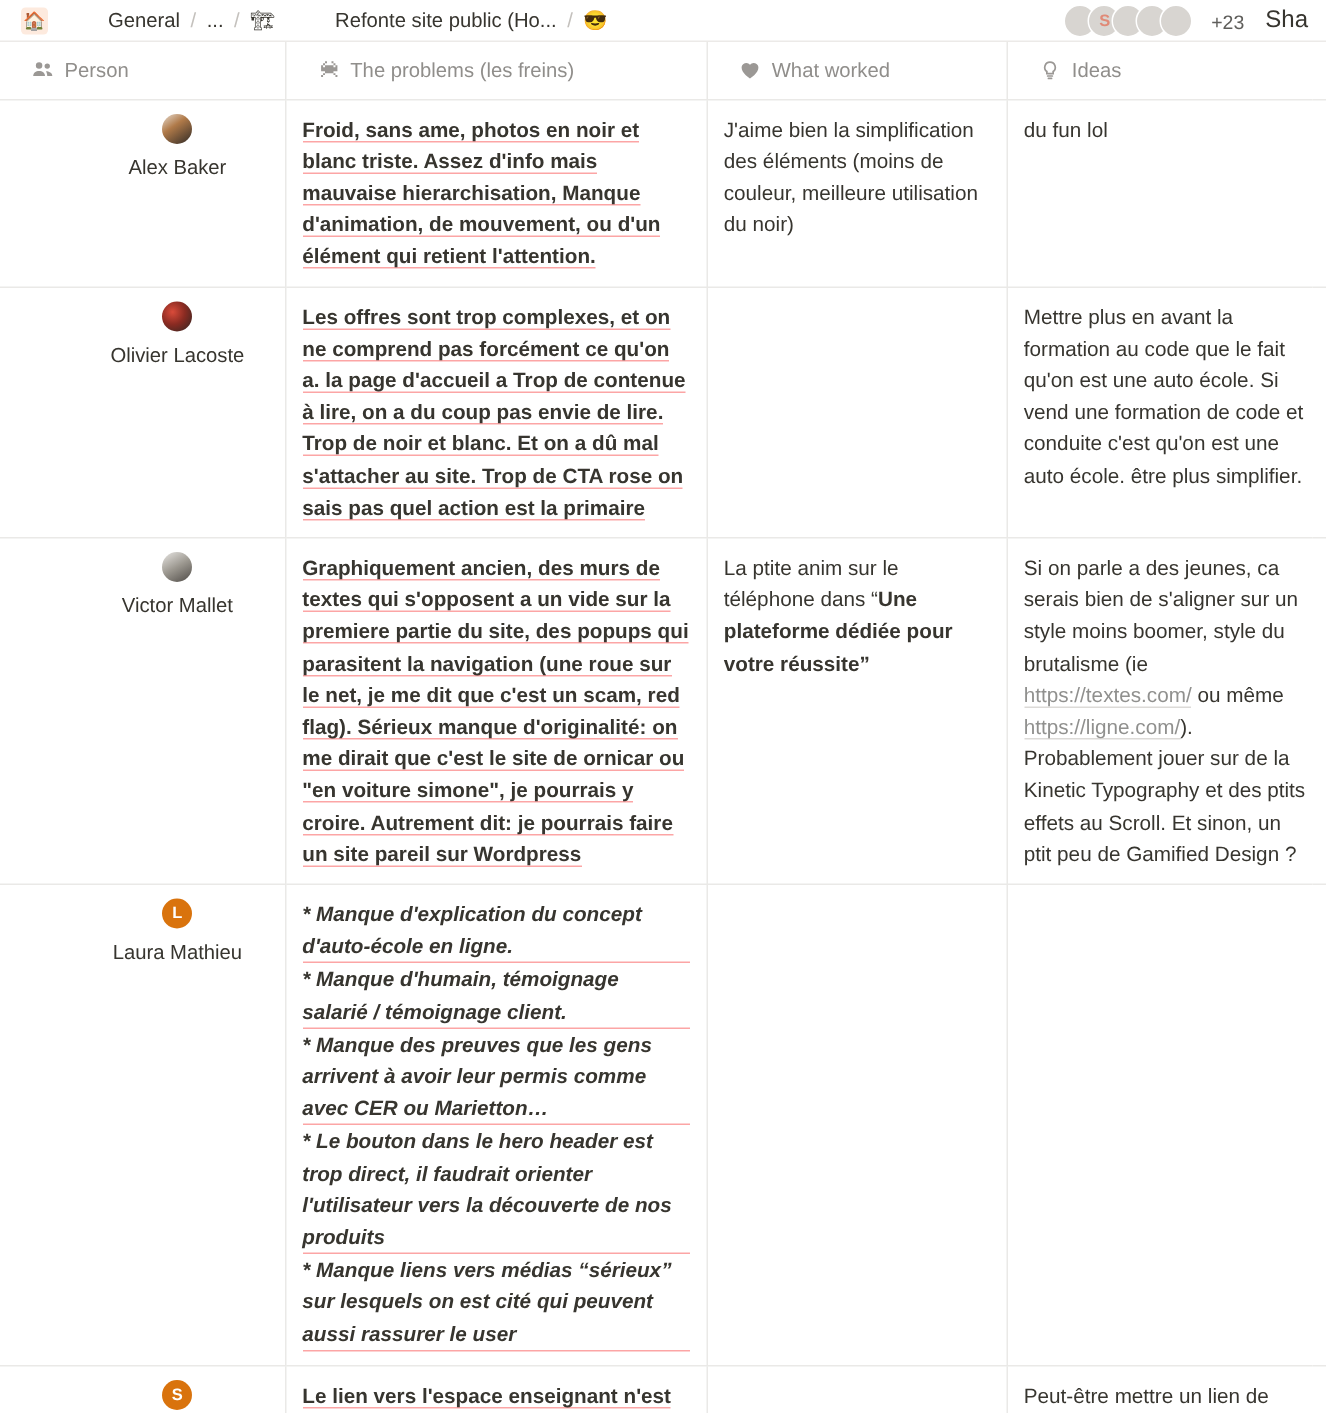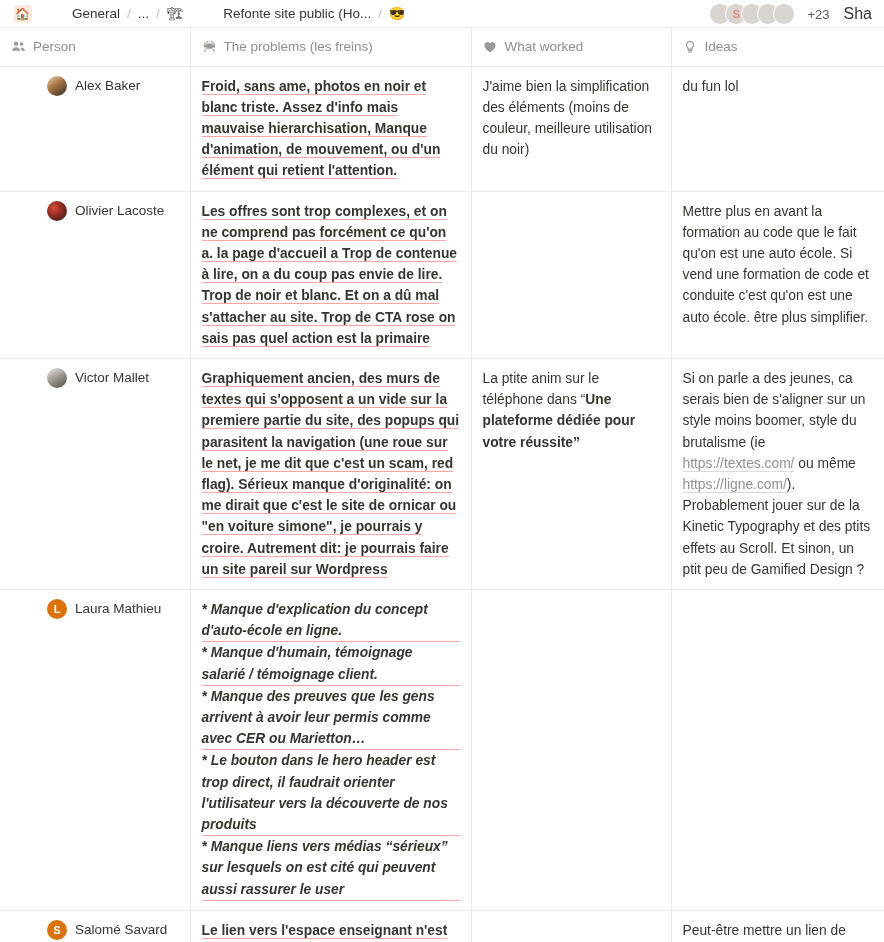--- a/index.html
+++ b/index.html
@@ -88,34 +88,34 @@
 
   .table th, .table td {
     border-right: 1px solid #eae9e7;
     border-bottom: 1px solid #eae9e7;
     vertical-align: top;
     padding: 8px 11px;
     text-align: left;
   }
   .table th {
     height: 38px;
-    padding: 0 11px;
+    padding: 0 21px;
     font-weight: 400;
     font-size: 13.5px;
     color: #908e8b;
     vertical-align: middle;
     border-bottom: 1px solid #eae9e7;
     background: #fff;
   }
   .th-inner { display: flex; align-items: center; gap: 7px; }
   .th-icon { width: 15px; height: 15px; flex: none; display: flex; align-items: center; justify-content: center; }
 
   
   td.person-cell { padding-top: 9px; padding-left: 0; padding-right: 0; }
-  .person { display: flex; align-items: center; gap: 8px; padding-left: 47px; }
+  .person { display: flex; align-items: center; gap: 8px; padding-left: 47px; flex-direction: column; }
   .person-av {
     width: 20px; height: 20px; border-radius: 50%;
     flex: none; display: flex; align-items: center; justify-content: center;
     font-size: 11px; color: #fff; font-weight: 600;
     overflow: hidden;
   }
   .pav-alex   { background: linear-gradient(145deg,#e8ded3 0%,#b07a49 40%,#2f2a26 100%); }
   .pav-olivier{ background: radial-gradient(circle at 35% 35%, #d94b3a 0%, #8a2b22 45%, #2a2522 100%); }
   .pav-victor { background: linear-gradient(150deg,#e9e7e4 0%,#9b978f 50%,#4e4a46 100%); }
   .pav-letter { background: #d9730d; }

